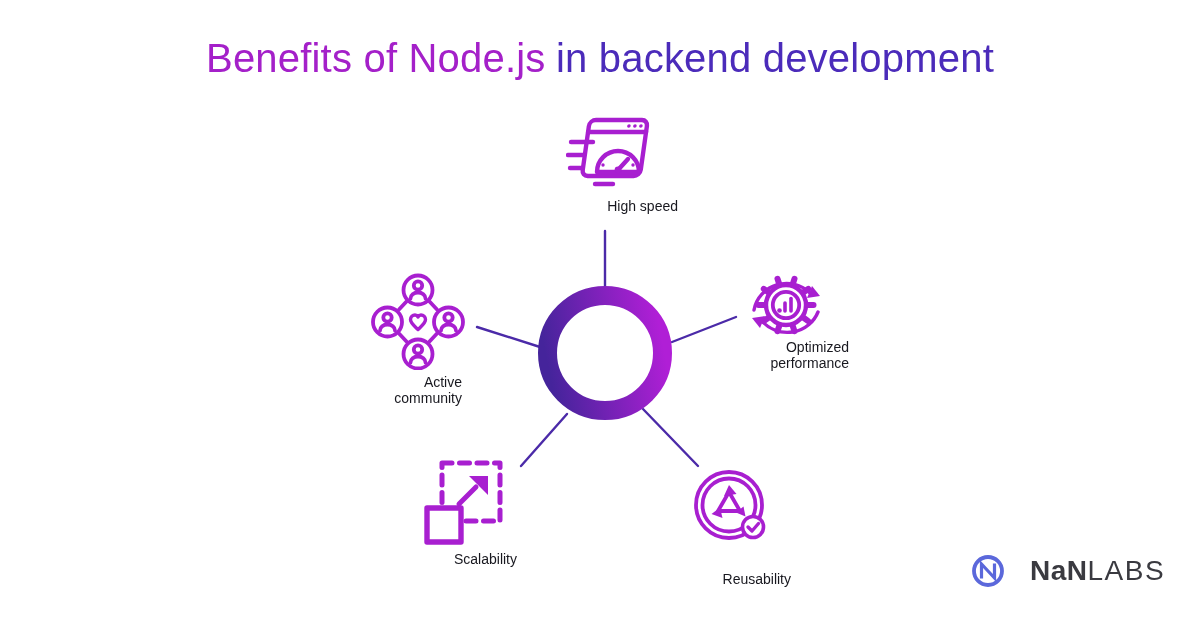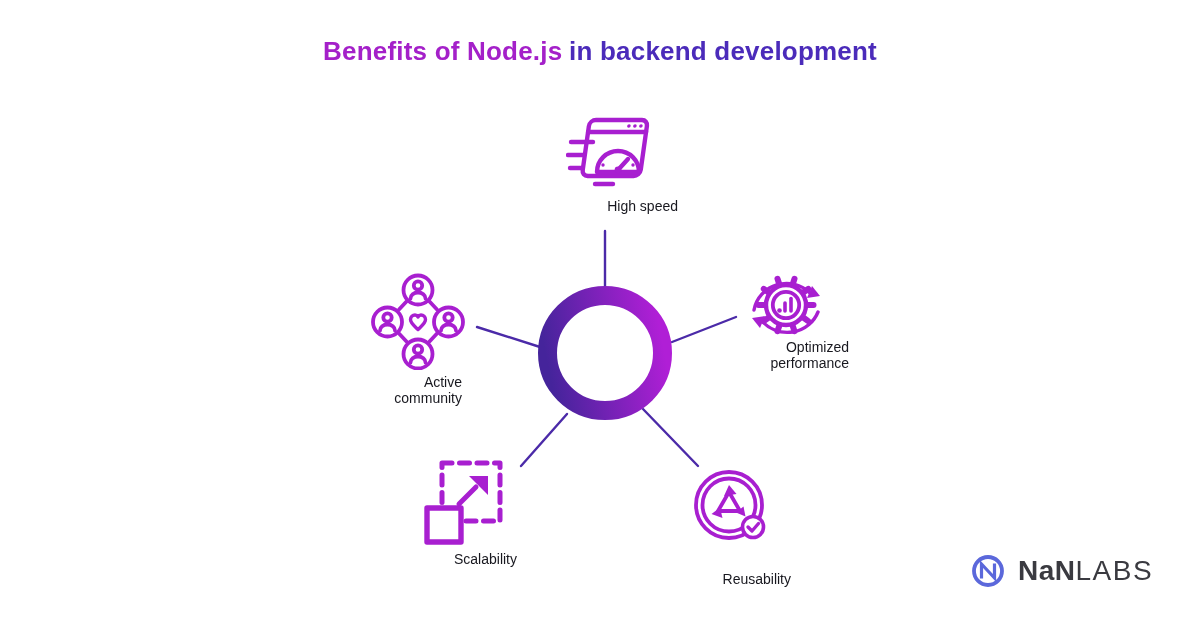--- a/index.html
+++ b/index.html
@@ -17,21 +17,21 @@
   }
   *{margin:0;padding:0;box-sizing:border-box;}
   html,body{background:#e8e8e8;}
   body{font-family:"Liberation Sans","DejaVu Sans",sans-serif;}
   .canvas{
     position:relative;width:1200px;height:628px;background:var(--bg);
     overflow:hidden;margin:0 auto;
   }
   .title{
     position:absolute;left:0;top:36px;width:1200px;text-align:center;
-    font-size:26px;font-weight:700;letter-spacing:0.2px;
+    font-size:40px;font-weight:400;letter-spacing:0.2px;
   }
   .title .t1{color:var(--title-magenta);}
   .title .t2{color:var(--title-indigo);margin-left:0.26em;}
   .lines-svg{position:absolute;left:0;top:0;}
   .lines-svg line{stroke:var(--line-purple);stroke-width:2.4;stroke-linecap:round;}
   .ring-svg{position:absolute;left:530px;top:278px;}
   .node-label{
     position:absolute;left:530px;top:278px;width:150px;height:150px;
     display:flex;align-items:center;justify-content:center;
     font-size:25px;font-weight:700;color:var(--node-text);letter-spacing:0.2px;
@@ -51,21 +51,21 @@
   .ic-recycle{left:692px;top:468px;}
   .ic-scale{left:422px;top:456px;}
   .ic-people{left:371px;top:270px;}
   .icon .st{stroke:var(--icon-magenta);fill:none;stroke-linecap:round;stroke-linejoin:round;}
   .icon .stw{stroke:var(--icon-magenta);fill:#fff;stroke-linecap:round;stroke-linejoin:round;}
   .icon .fl{fill:var(--icon-magenta);stroke:none;}
   .stop-a{stop-color:var(--ring-grad-start);}
   .stop-b{stop-color:var(--ring-grad-end);}
   .ring-circle{stroke:url(#ringGrad);}
   .logo{
-    position:absolute;left:970px;top:553px;display:flex;align-items:center;gap:12px;
+    position:absolute;left:970px;top:553px;display:flex;align-items:center;gap:24px;
   }
   .logo-mark line,.logo-mark circle,.logo-mark path{stroke:var(--logo-blue);fill:none;}
   .logo-text{font-size:28px;color:var(--logo-text);letter-spacing:0.5px;}
   .logo-text .bold{font-weight:700;}
   .logo-text .light{font-weight:400;letter-spacing:1.5px;}
 </style>
 </head>
 <body>
 
 <div class="canvas">

